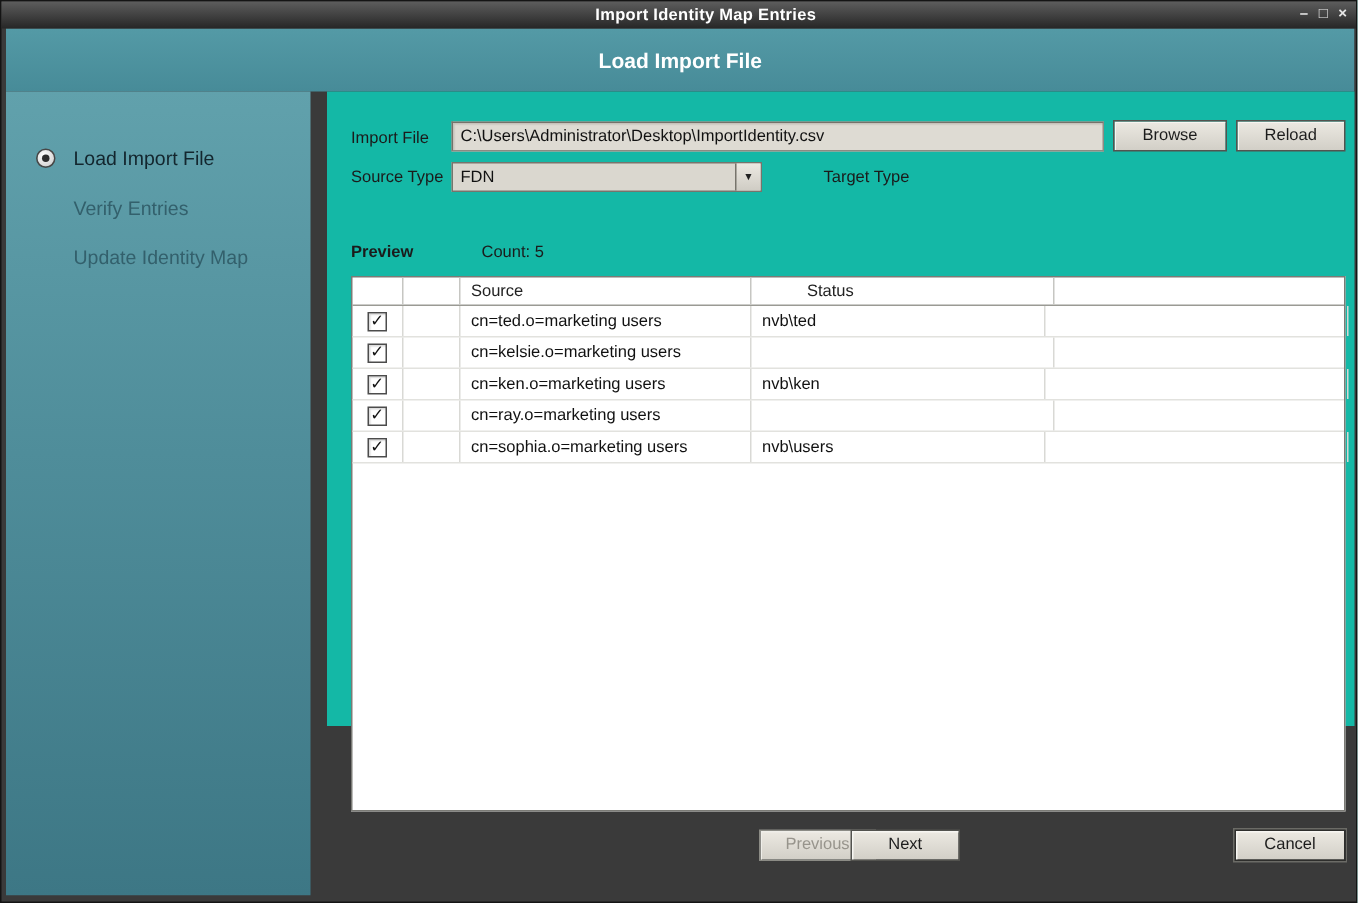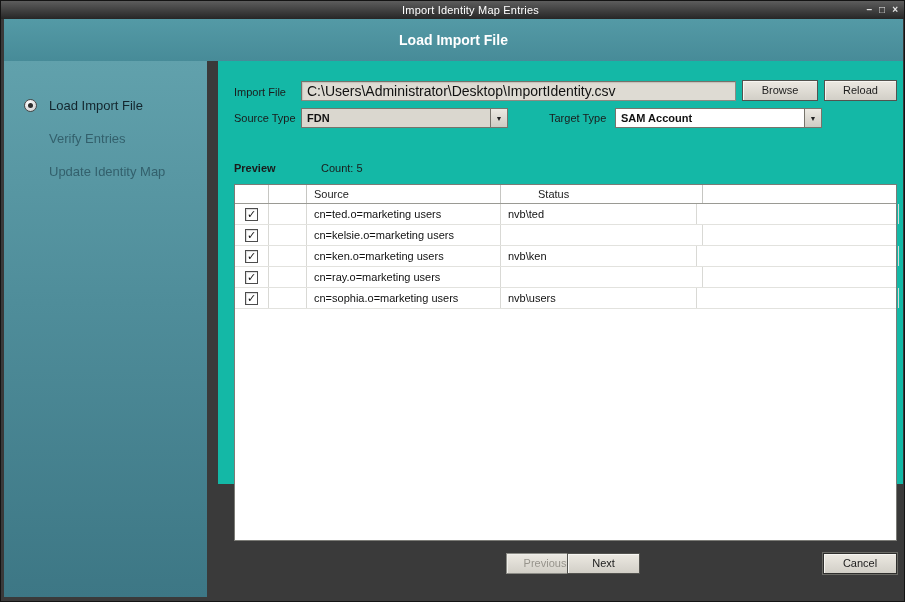--- a/index.html
+++ b/index.html
@@ -8,21 +8,21 @@
   .window{
     position:relative;width:905px;height:602px;
     background:#3a3a3a;border:1px solid #141414;
     padding:0 3px 6px 3px;
   }
   .titlebar{
     position:relative;height:18px;margin:0 -3px;
     background:linear-gradient(#5d5d5d,#262626);
     display:flex;align-items:center;justify-content:center;
   }
-  .titlebar .title{font-size:11px;font-weight:normal;color:#ffffff;letter-spacing:.2px;padding-left:36px;}
+  .titlebar .title{font-size:11px;font-weight:bold;color:#ffffff;letter-spacing:.2px;padding-left:36px;}
   .win-controls{position:absolute;right:6px;top:0;height:18px;display:flex;align-items:center;gap:7px;}
   .win-controls span{font-size:10px;color:#e6e6e6;font-weight:bold;line-height:18px;cursor:default;}
 
   .content{position:relative;width:899px;height:578px;overflow:hidden;}
 
   .banner{
     position:absolute;left:0;top:0;width:899px;height:42px;
     background:linear-gradient(#549aa6,#478b98);
     display:flex;align-items:center;justify-content:center;
   }
@@ -49,34 +49,34 @@
     position:absolute;left:214px;top:42px;width:696px;height:423px;
     background:#14b8a6;
   }
   .lbl{position:absolute;font-size:11px;color:#1b1b1b;}
 
   .field{
     position:absolute;height:20px;background:#dedbd3;
     border:1px solid #8d8a82;border-top-color:#75726a;border-left-color:#75726a;
     box-shadow:inset 1px 1px 1px rgba(0,0,0,.12);
     font-family:"Liberation Sans","DejaVu Sans",sans-serif;
-    font-size:14px;color:#111;padding:0 5px;
+    font-size:11px;color:#111;padding:0 5px;
   }
   .btn{
     position:absolute;height:21px;font-size:11px;color:#1c1c1c;text-align:center;line-height:19px;
     background:linear-gradient(#ece9e2,#d2cfc7);
     border:1px solid #53534f;box-shadow:inset 1px 1px 0 #f7f6f2;
     cursor:default;
   }
   .btn.disabled{color:#97948c;border-color:#8b8b85;box-shadow:inset 1px 1px 0 #efeee9;}
   .btn.default{border:1px solid #2e2e2c;box-shadow:inset 1px 1px 0 #f7f6f2,0 0 0 1px #6b6b66;}
 
   .combo{
     position:absolute;height:20px;display:flex;
-    border:1px solid #77746c;background:#ffffff;font-weight:bold;
+    border:1px solid #77746c;background:#ffffff;
   }
   .combo.gray{background:#dad7cf;}
   .combo .combo-value{flex:1;font-size:11px;color:#111;line-height:18px;padding:0 5px;overflow:hidden;white-space:nowrap;}
   .combo .combo-arrow{
     width:17px;border-left:1px solid #77746c;
     background:linear-gradient(#ece9e2,#cfccc4);
     display:flex;align-items:center;justify-content:center;
     font-size:7px;color:#222;
   }
 
@@ -148,24 +148,20 @@
       <div class="btn" style="left:524px;top:19px;width:76px;">Browse</div>
       <div class="btn" style="left:606px;top:19px;width:73px;">Reload</div>
 
       <span class="lbl" style="left:16px;top:51px;">Source Type</span>
       <div class="combo gray" style="left:83px;top:47px;width:207px;">
         <span class="combo-value">FDN</span>
         <span class="combo-arrow">▼</span>
       </div>
 
       <span class="lbl" style="left:331px;top:51px;">Target Type</span>
-      <div class="combo" style="left:397px;top:47px;width:207px;">
-        <span class="combo-value">SAM Account</span>
-        <span class="combo-arrow">▼</span>
-      </div>
 
       <span class="lbl preview-lbl" style="left:16px;top:101px;">Preview</span>
       <span class="lbl" style="left:103px;top:101px;">Count: 5</span>
 
       <div class="table">
         <div class="thead">
             <div class="th c0"></div>
             <div class="th c1"></div>
             <div class="th c2">Source</div>
             <div class="th c4">Status</div>

